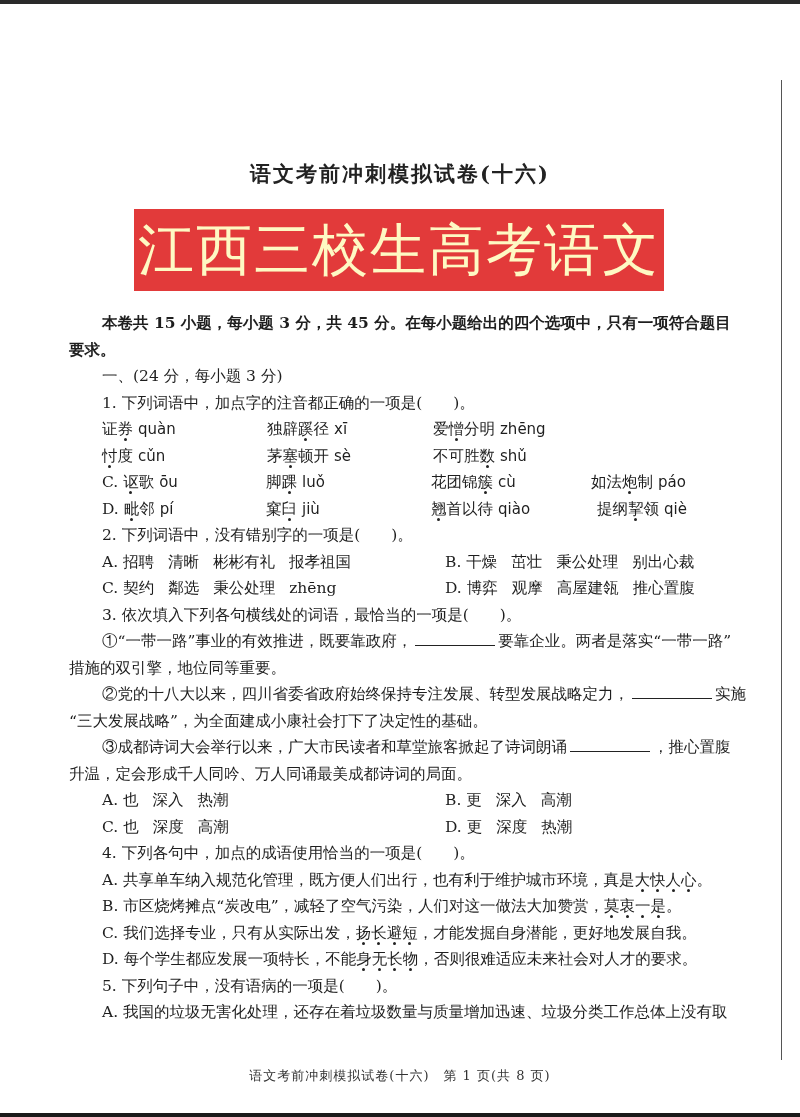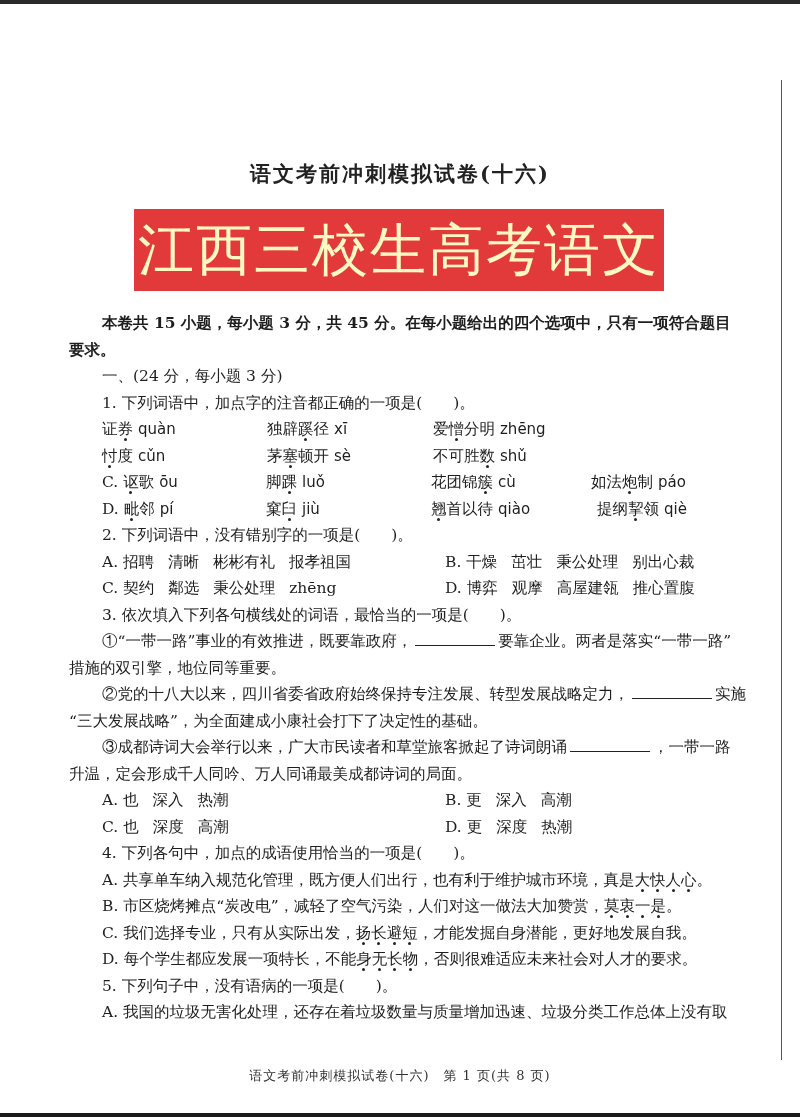--- a/index.html
+++ b/index.html
@@ -108,21 +108,21 @@
   <div class="line indent">3. 依次填入下列各句横线处的词语，最恰当的一项是(　　)。</div>
   <div class="line indent">
     <span>①“一带一路”事业的有效推进，既要靠政府，</span><span class="blank"></span><span>要靠企业。两者是落实“一带一路”</span>
   </div>
   <div class="line">措施的双引擎，地位同等重要。</div>
   <div class="line indent">
     <span>②党的十八大以来，四川省委省政府始终保持专注发展、转型发展战略定力，</span><span class="blank"></span><span>实施</span>
   </div>
   <div class="line">“三大发展战略”，为全面建成小康社会打下了决定性的基础。</div>
   <div class="line indent">
-    <span>③成都诗词大会举行以来，广大市民读者和草堂旅客掀起了诗词朗诵</span><span class="blank"></span><span>，一带一路</span>
+    <span>③成都诗词大会举行以来，广大市民读者和草堂旅客掀起了诗词朗诵</span><span class="blank"></span><span>，推心置腹</span>
   </div>
   <div class="line">升温，定会形成千人同吟、万人同诵最美成都诗词的局面。</div>
   <div id="q3-rows">
       <div class="line two-col">
         <div class="half"><span>A. </span><span>也</span><span class="sp"></span><span>深入</span><span class="sp"></span><span>热潮</span></div>
         <div class="half"><span>B. </span><span>更</span><span class="sp"></span><span>深入</span><span class="sp"></span><span>高潮</span></div>
       </div>
       <div class="line two-col">
         <div class="half"><span>C. </span><span>也</span><span class="sp"></span><span>深度</span><span class="sp"></span><span>高潮</span></div>
         <div class="half"><span>D. </span><span>更</span><span class="sp"></span><span>深度</span><span class="sp"></span><span>热潮</span></div>

